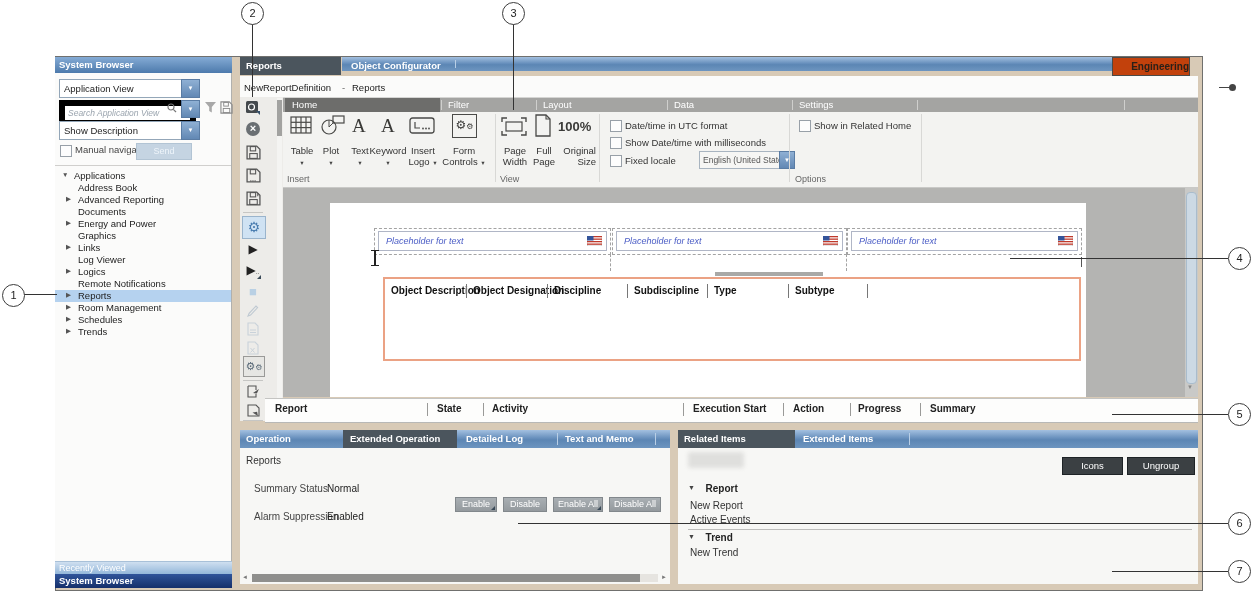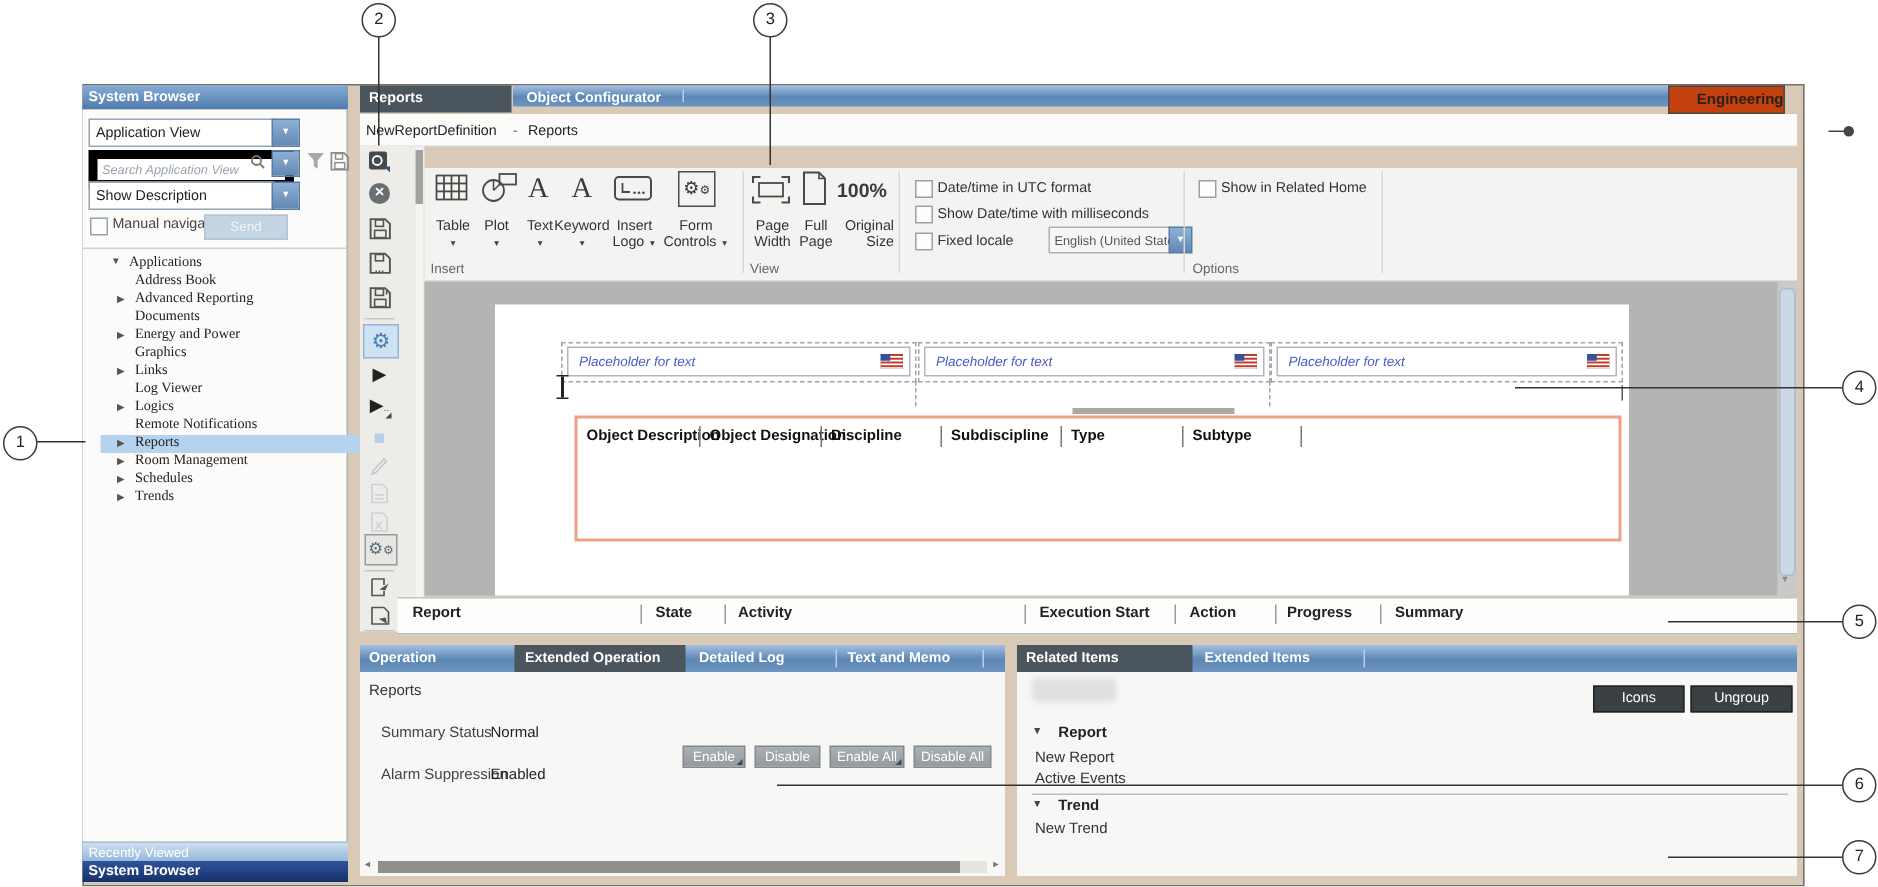--- a/index.html
+++ b/index.html
@@ -27,21 +27,21 @@
   .corner-tri{position:absolute;right:1px;bottom:1px;width:0;height:0;border-left:4px solid transparent;border-bottom:4px solid #3a4a58;}
   
   .ribbon-strip{position:absolute;background:#a4a4a2;}
   .ribbon-blk{position:absolute;top:0;height:14px;}
   .ribbon-sep{position:absolute;top:2px;width:1px;height:10px;background:#cfcfcd;}
   .grp-sep{position:absolute;width:1px;background:#d8d8d6;}
   .grp-label{position:absolute;font-size:9px;color:#666;white-space:nowrap;}
   .rbtn-label{position:absolute;text-align:center;font-size:9.5px;color:#333;white-space:nowrap;}
   .dd-arrow{font-size:5.5px;color:#444;}
   
-  .tree-item{position:absolute;left:67px;width:176px;height:12px;cursor:default;font-family:Liberation Serif, serif;}
+  .tree-item{position:absolute;left:55px;width:176px;height:12px;cursor:default;}
   .tree-arrow{position:absolute;left:11px;top:1px;font-size:6.5px;color:#555;}
   .tree-label{position:absolute;left:23px;top:0;font-size:9.5px;color:#222;}
   .tree-sel{background:#b5d2ef;}
   
   .ph-outer{position:absolute;height:25px;border:1px dashed #a3a3a3;background:transparent;}
   .ph-inner{position:absolute;height:18px;background:#fff;border:1px solid #b0b6c6;}
   .ph-text{position:absolute;left:7px;top:4px;font-style:italic;font-size:9px;color:#4a5cc5;}
   .colsep{position:absolute;width:1px;background:#777;}
   .colhdr{position:absolute;font-weight:bold;font-size:10px;color:#111;white-space:nowrap;}
   .exsep{position:absolute;width:1px;height:13px;background:#9a9a98;}
@@ -250,20 +250,35 @@
       </svg>
   </div>
   <div class="tb-icon" style="top:403px;">
     <svg width="15" height="15" viewBox="0 0 15 15">
         <path d="M2 2 h8 l3 3 v8 h-11 z" fill="none" stroke="#555" stroke-width="1.1"></path>
         <path d="M12 13 l-5.5 -3.5 4.6 -0.8 z" fill="#555"></path>
       </svg>
   </div>
   <div class="tb-sep" style="top:420px;"></div>
 
+  <div class="ribbon-strip" style="left:283px;top:98px;width:915px;height:14px;">
+    <div class="ribbon-blk" style="left:2px;width:155px;background:#6d6d6b;">
+      <span class="txt tab-label" style="left:7px;top:1px;font-weight:normal;">Home</span>
+    </div>
+    <div class="ribbon-sep" style="left:158px;"></div>
+    <span class="txt tab-label" style="left:165px;top:1px;font-weight:normal;">Filter</span>
+    <div class="ribbon-sep" style="left:253px;"></div>
+    <span class="txt tab-label" style="left:260px;top:1px;font-weight:normal;">Layout</span>
+    <div class="ribbon-sep" style="left:384px;"></div>
+    <span class="txt tab-label" style="left:391px;top:1px;font-weight:normal;">Data</span>
+    <div class="ribbon-sep" style="left:509px;"></div>
+    <span class="txt tab-label" style="left:516px;top:1px;font-weight:normal;">Settings</span>
+    <div class="ribbon-sep" style="left:634px;"></div>
+    <div class="ribbon-sep" style="left:841px;"></div>
+  </div>
   <div class="abs" style="left:283px;top:112px;width:915px;height:75px;background:#f3f3f1;border-bottom:1px solid #c9c9c7;"></div>
 
   <div class="abs" style="left:290px;top:116px;width:24px;height:20px;">
     <svg width="22" height="18" viewBox="0 0 22 18">
         <g stroke="#4a4a48" stroke-width="1.2" fill="none">
           <rect x="1" y="1" width="20" height="16"></rect>
           <line x1="1" y1="6.3" x2="21" y2="6.3"></line>
           <line x1="1" y1="11.6" x2="21" y2="11.6"></line>
           <line x1="6" y1="1" x2="6" y2="17"></line>
           <line x1="11" y1="1" x2="11" y2="17"></line>

